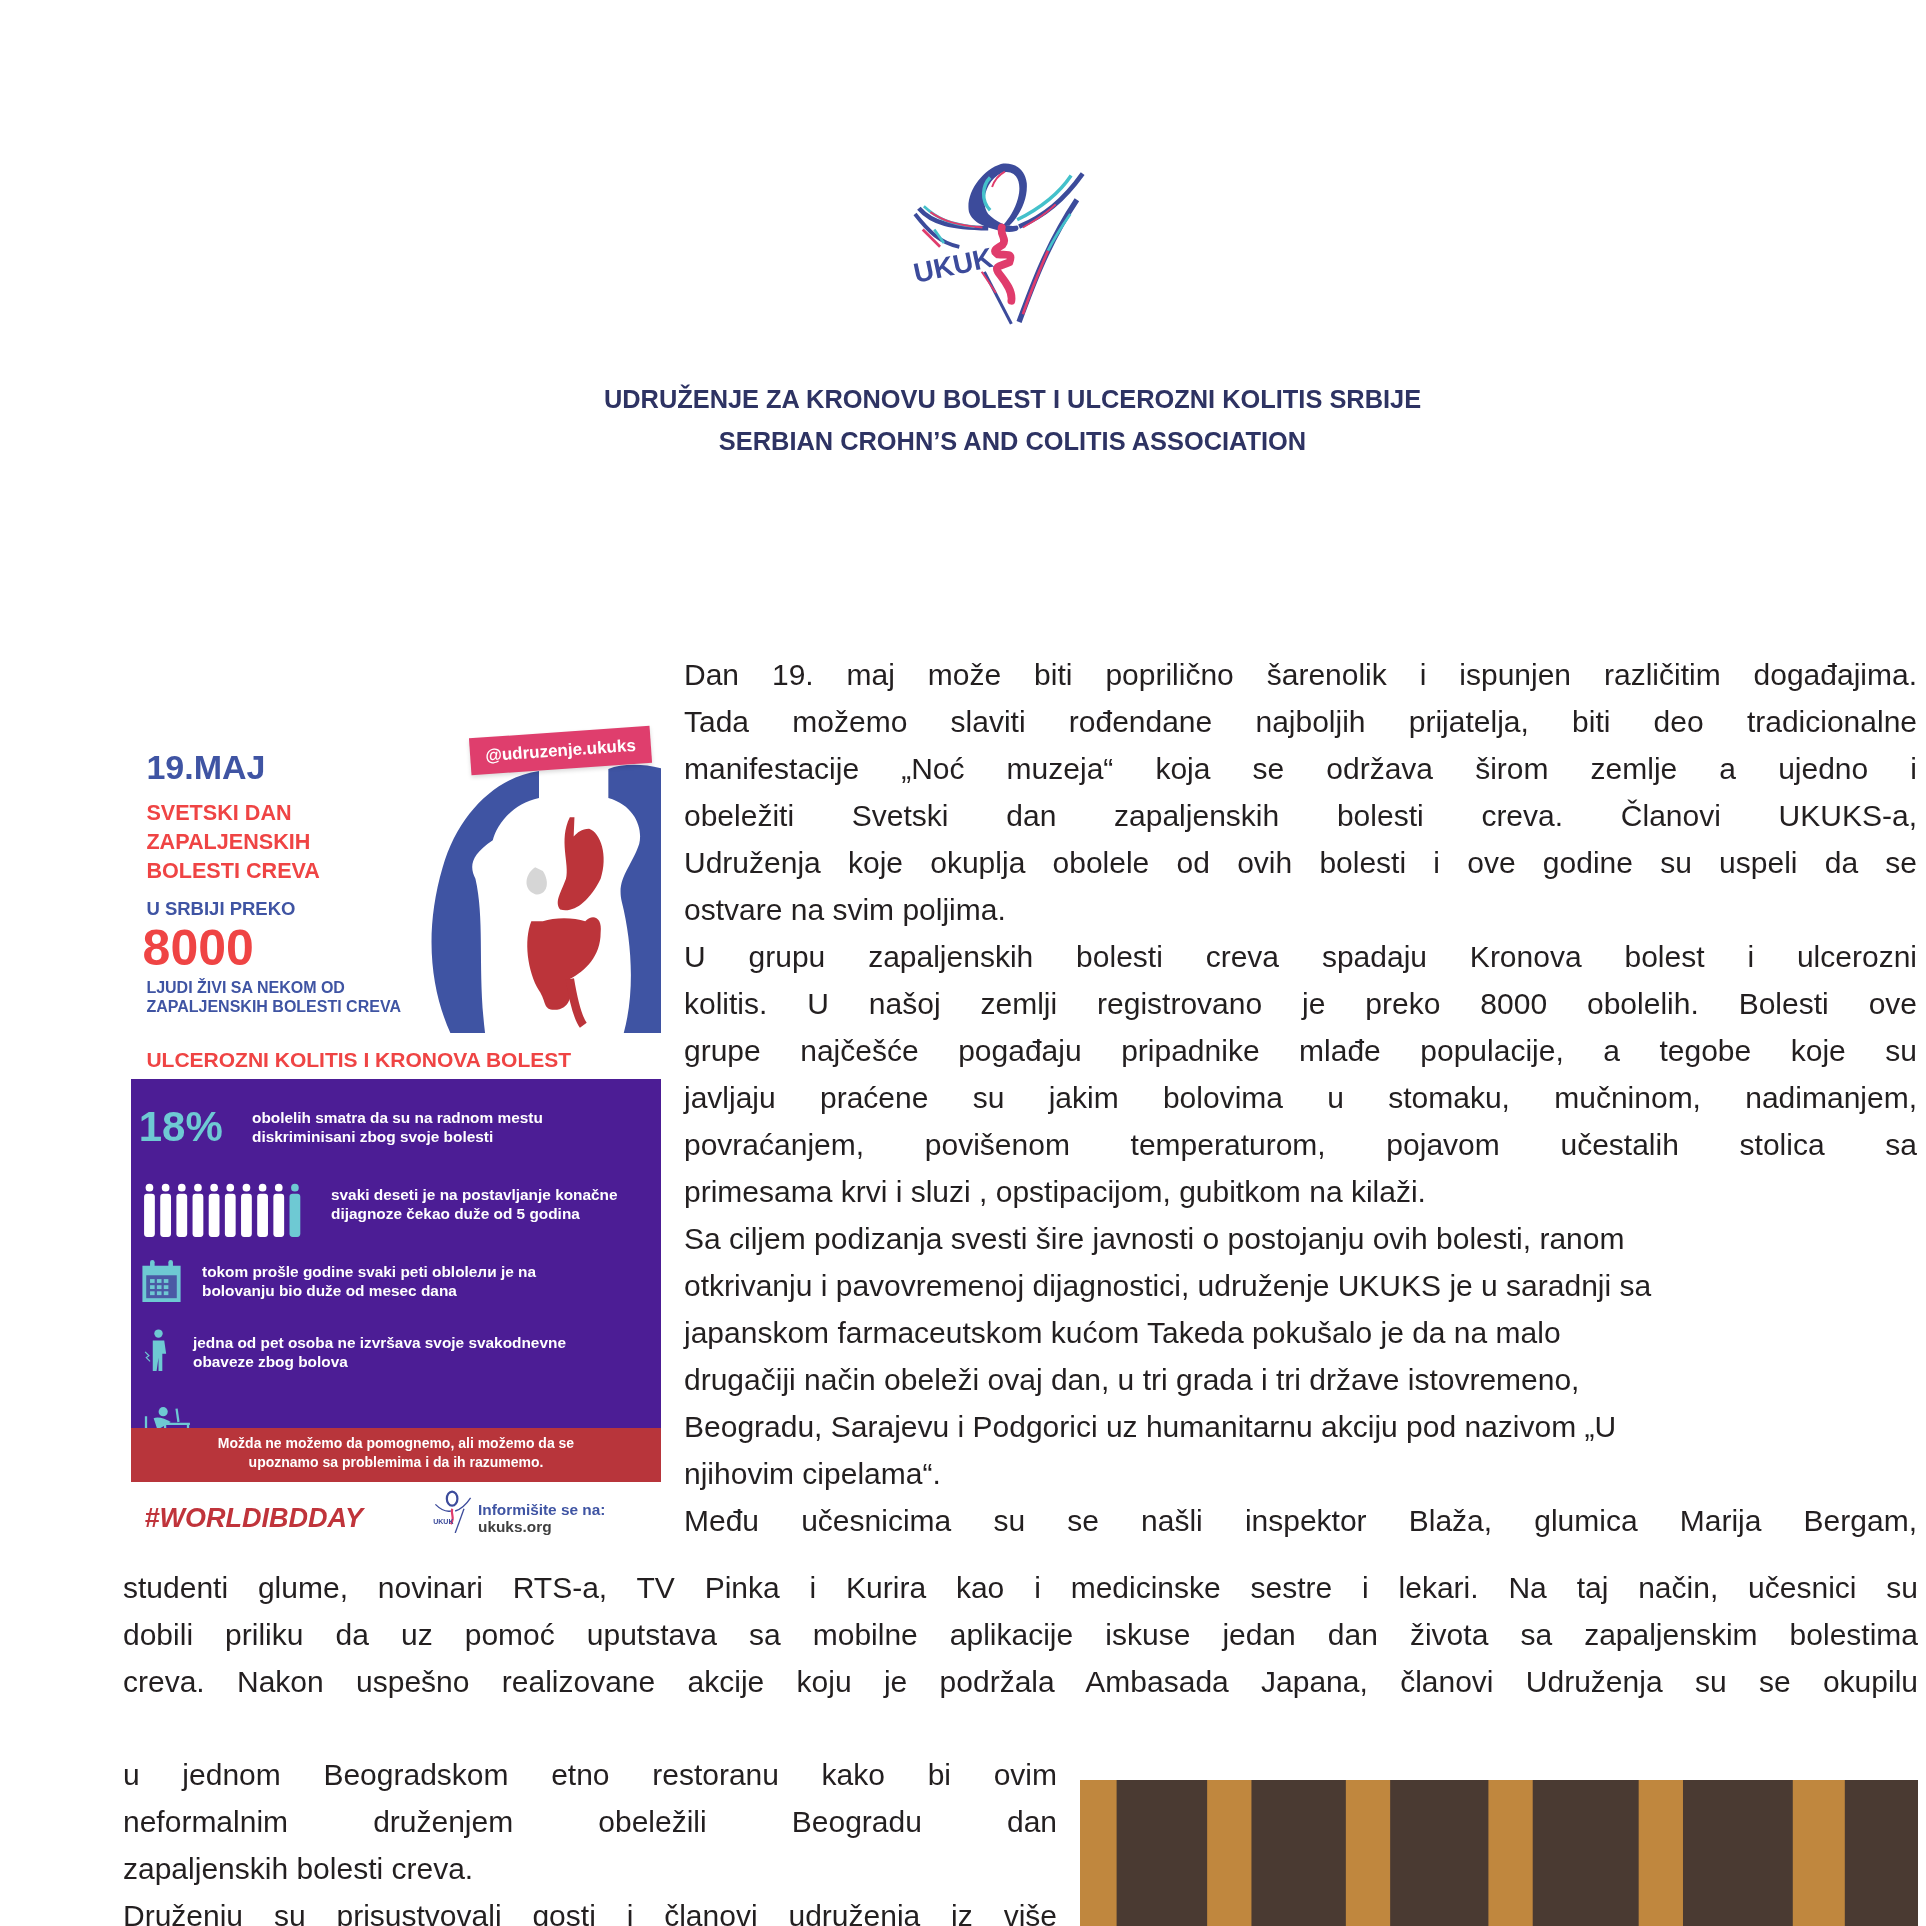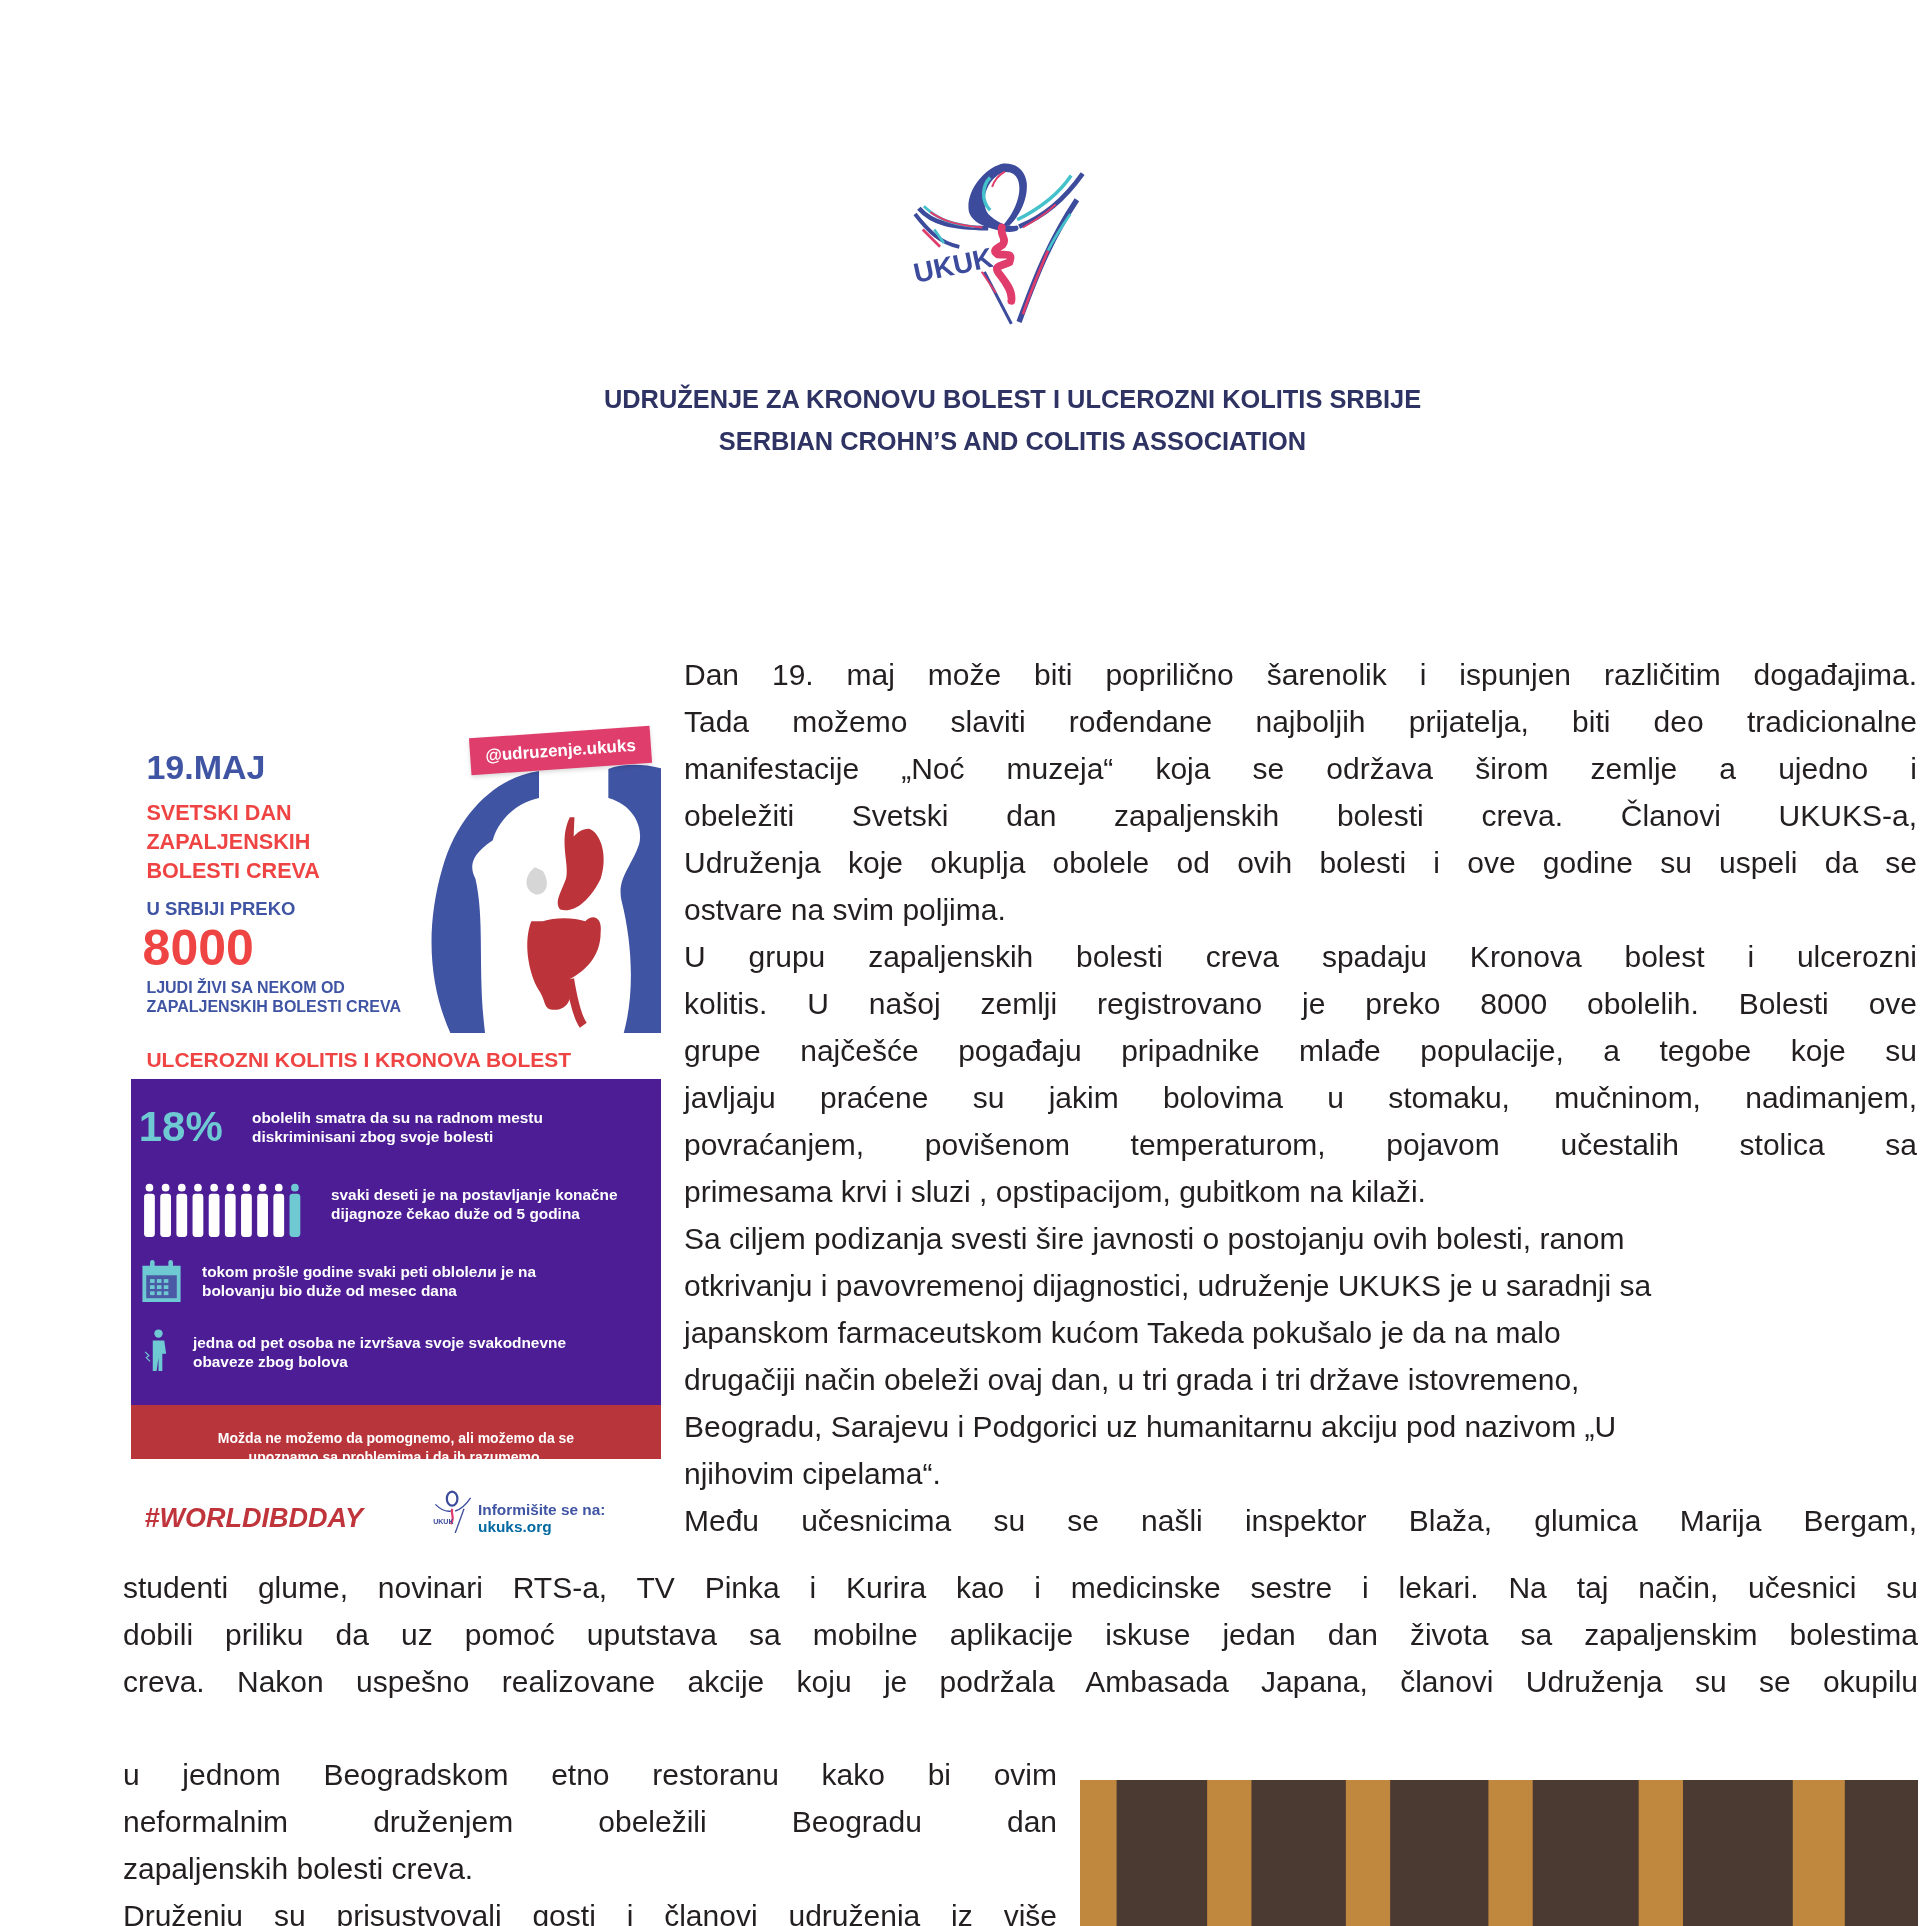--- a/index.html
+++ b/index.html
@@ -41,25 +41,25 @@
   #ig-stats { position: absolute; left: 0; top: 362px; width: 530px; height: 349px; background: #4c1d95; }
   .stat { position: absolute; color: #fff; font-weight: bold; font-size: 15.4px; line-height: 19px; font-family: "Liberation Sans Narrow", "Liberation Sans", sans-serif; white-space: nowrap; }
   .stat-icon { position: absolute; }
   #stat-18 { left: 7.7px; top: 27px; font-size: 42px; line-height: 42px; color: #6ec9d3; font-weight: bold; position: absolute; }
   #stat1 { left: 121px; top: 29px; }
   #stat2 { left: 200px; top: 106px; }
   #stat3 { left: 71px; top: 183px; }
   #stat4 { left: 62px; top: 254px; }
   #stat5 { left: 92px; top: 327px; margin-top: 32px; }
 
-  #ig-banner { position: absolute; left: 0; top: 688px; width: 530px; height: 54px; background: #b8353b; color: #fff; font-weight: bold; font-size: 14px; line-height: 19px; text-align: center; padding-top: 24px; font-family: "Liberation Sans Narrow", "Liberation Sans", sans-serif; }
+  #ig-banner { position: absolute; left: 0; top: 711px; width: 530px; height: 54px; background: #b8353b; color: #fff; font-weight: bold; font-size: 14px; line-height: 19px; text-align: center; padding-top: 6px; font-family: "Liberation Sans Narrow", "Liberation Sans", sans-serif; }
   #ig-hashtag { position: absolute; left: 13.5px; top: 786px; font-size: 27px; font-style: italic; font-weight: bold; color: #c0343b; font-family: "Liberation Sans", sans-serif; }
   #ig-minilogo { position: absolute; left: 300px; top: 772px; width: 44px; height: 44px; }
   #ig-inform { position: absolute; left: 347px; top: 784px; font-size: 15.4px; font-weight: bold; color: #3f54a3; font-family: "Liberation Sans Narrow", "Liberation Sans", sans-serif; }
-  #ig-url { position: absolute; left: 347px; top: 801px; font-size: 15.4px; font-weight: bold; color: #0369a1; font-family: "Liberation Sans Narrow", "Liberation Sans", sans-serif; }
+  #ig-url { position: absolute; left: 347px; top: 801px; font-size: 15.4px; font-weight: bold; color: #404040; font-family: "Liberation Sans Narrow", "Liberation Sans", sans-serif; }
 
   
   #photo { position: absolute; left: 1080px; top: 1780px; width: 838px; height: 468px; overflow: hidden; background: #5a4436; }
 </style>
 </head>
 <body>
 
 <svg id="logo" viewBox="0 0 700 550">
   <g>
     <path d="M298 75 C250 90 205 150 215 200 C225 230 260 240 300 250 C340 255 350 245 340 235 C320 240 290 230 265 205 C245 180 255 120 300 98 C330 90 350 110 345 150 C340 185 320 215 305 232 L320 235 C345 210 368 170 365 125 C360 85 330 70 298 75 Z" fill="#3c4b9b"></path>

